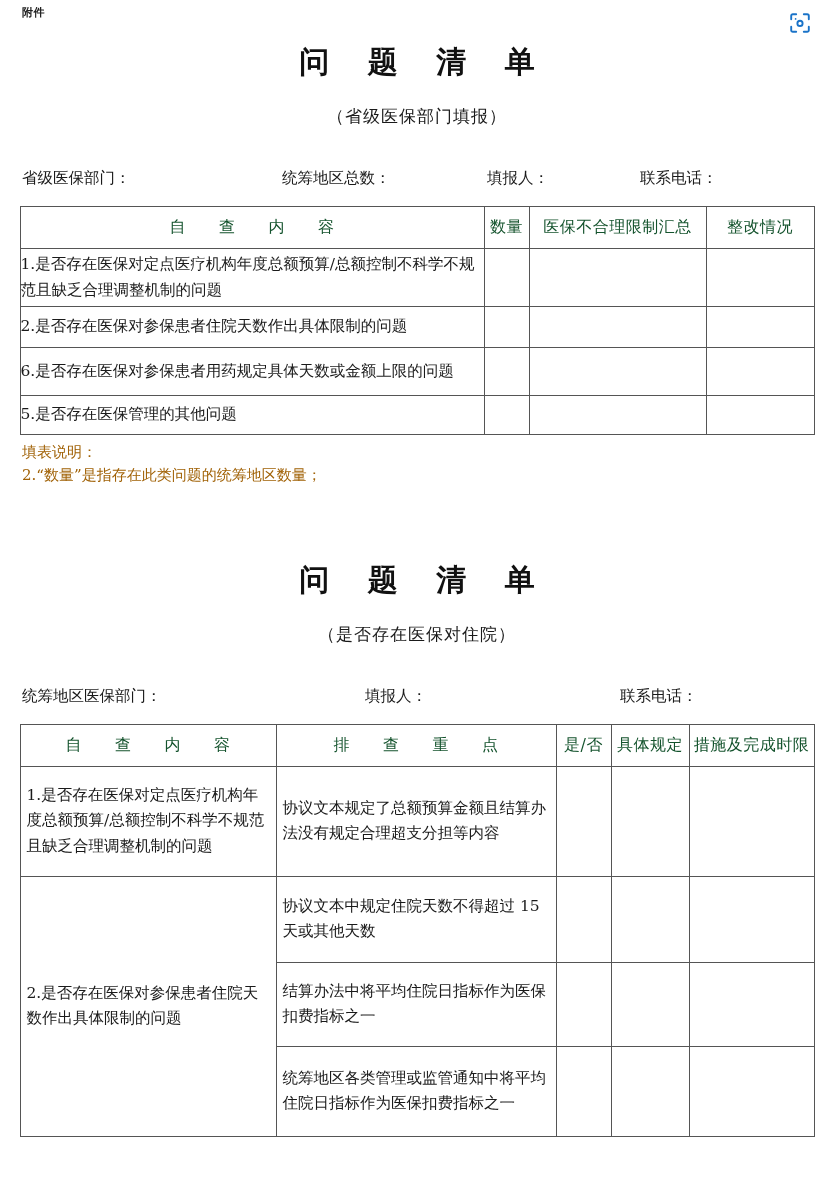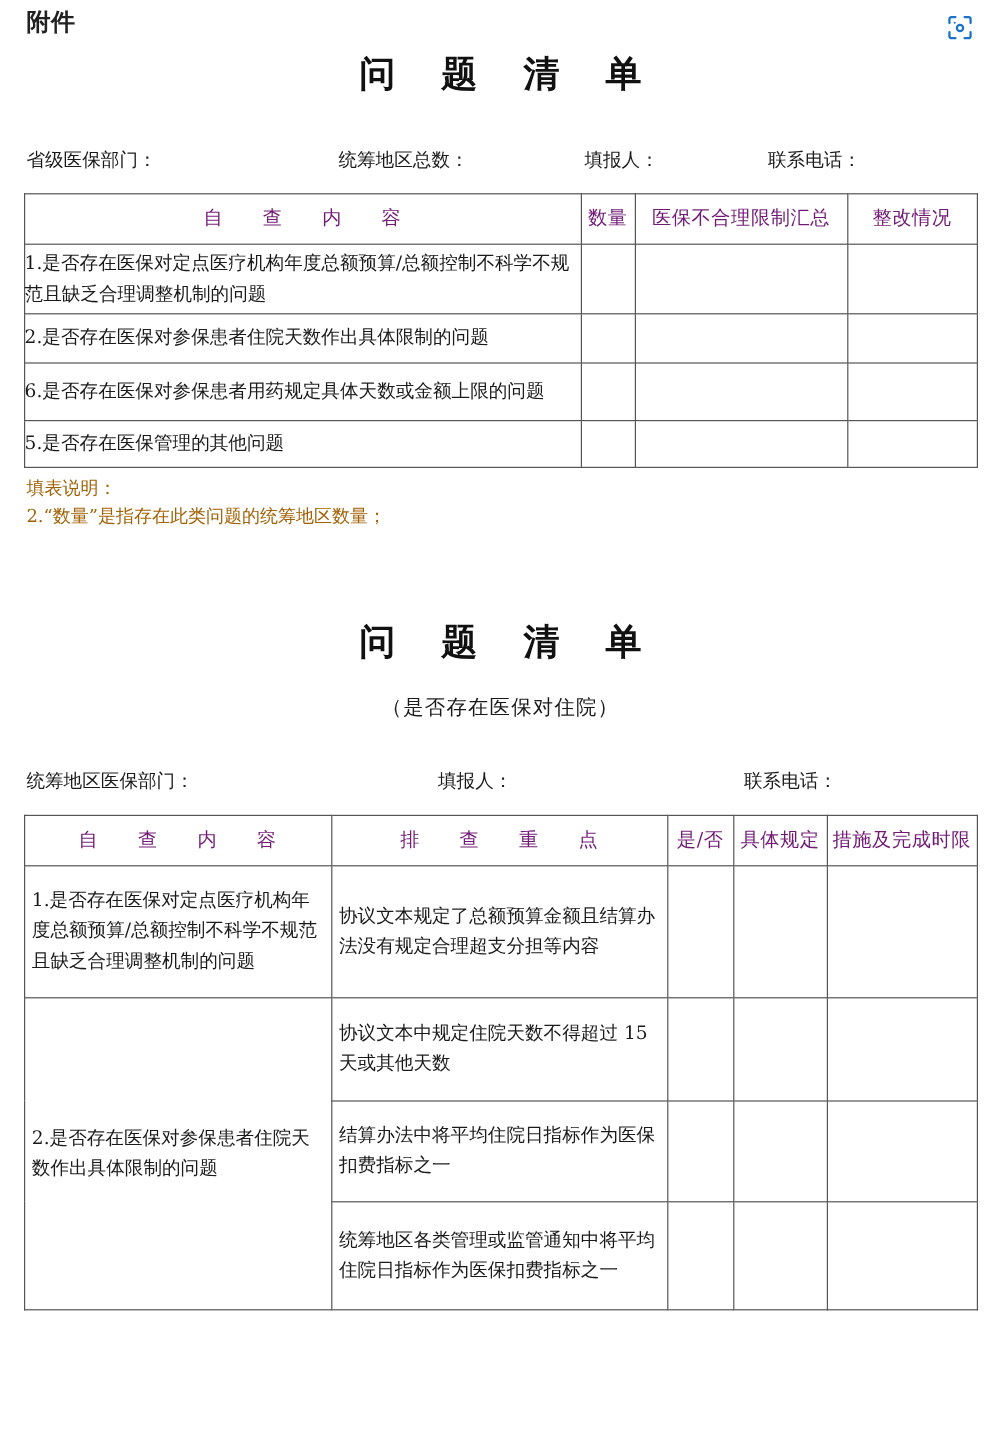--- a/index.html
+++ b/index.html
@@ -25,21 +25,21 @@
     box-sizing: border-box;
   }
 
   
   .attach-label {
     position: absolute;
     left: 22px;
     top: 5px;
     font-family: "DejaVu Sans", "Liberation Sans", sans-serif;
     font-weight: 700;
-    font-size: 20px;
+    font-size: 11px;
     letter-spacing: 0.5px;
     color: #222;
   }
 
   .scan-icon {
     position: absolute;
     right: 22px;
     top: 11px;
     width: 24px;
     height: 24px;
@@ -92,21 +92,21 @@
     padding: 0;
     vertical-align: middle;
     font-weight: normal;
   }
 
   .hdr {
     text-align: center;
     font-size: 16px;
     letter-spacing: 0.5px;
     height: 41px;
-    color: #701a75;
+    color: #14532d;
   }
 
   .cell-text {
     font-size: 15.5px;
     line-height: 1.62;
     padding: 6px 4px 6px 5px;
     text-align: left;
   }
   .cell-text.pad-lg { padding: 8px 6px 8px 6px; }
 
@@ -140,20 +140,21 @@
       <path d="M8.2 20.8H4.8a1.6 1.6 0 0 1-1.6-1.6v-3.4"></path>
       <circle cx="12" cy="12.4" r="2.6"></circle>
       <circle cx="7.6" cy="7.9" r="0.85" fill="#1a73c8" stroke="none"></circle>
     </svg>
   </div>
 
   <div style="height:42px"></div>
 
   <div class="doc-title">问 题 清 单</div>
 
+  <div class="doc-subtitle">（省级医保部门填报）</div>
 
   <div class="spacer-md"></div>
 
   <div class="meta-row">
     <span style="left:22px">省级医保部门：</span>
     <span style="left:282px">统筹地区总数：</span>
     <span style="left:487px">填报人：</span>
     <span style="left:640px">联系电话：</span>
   </div>
 

